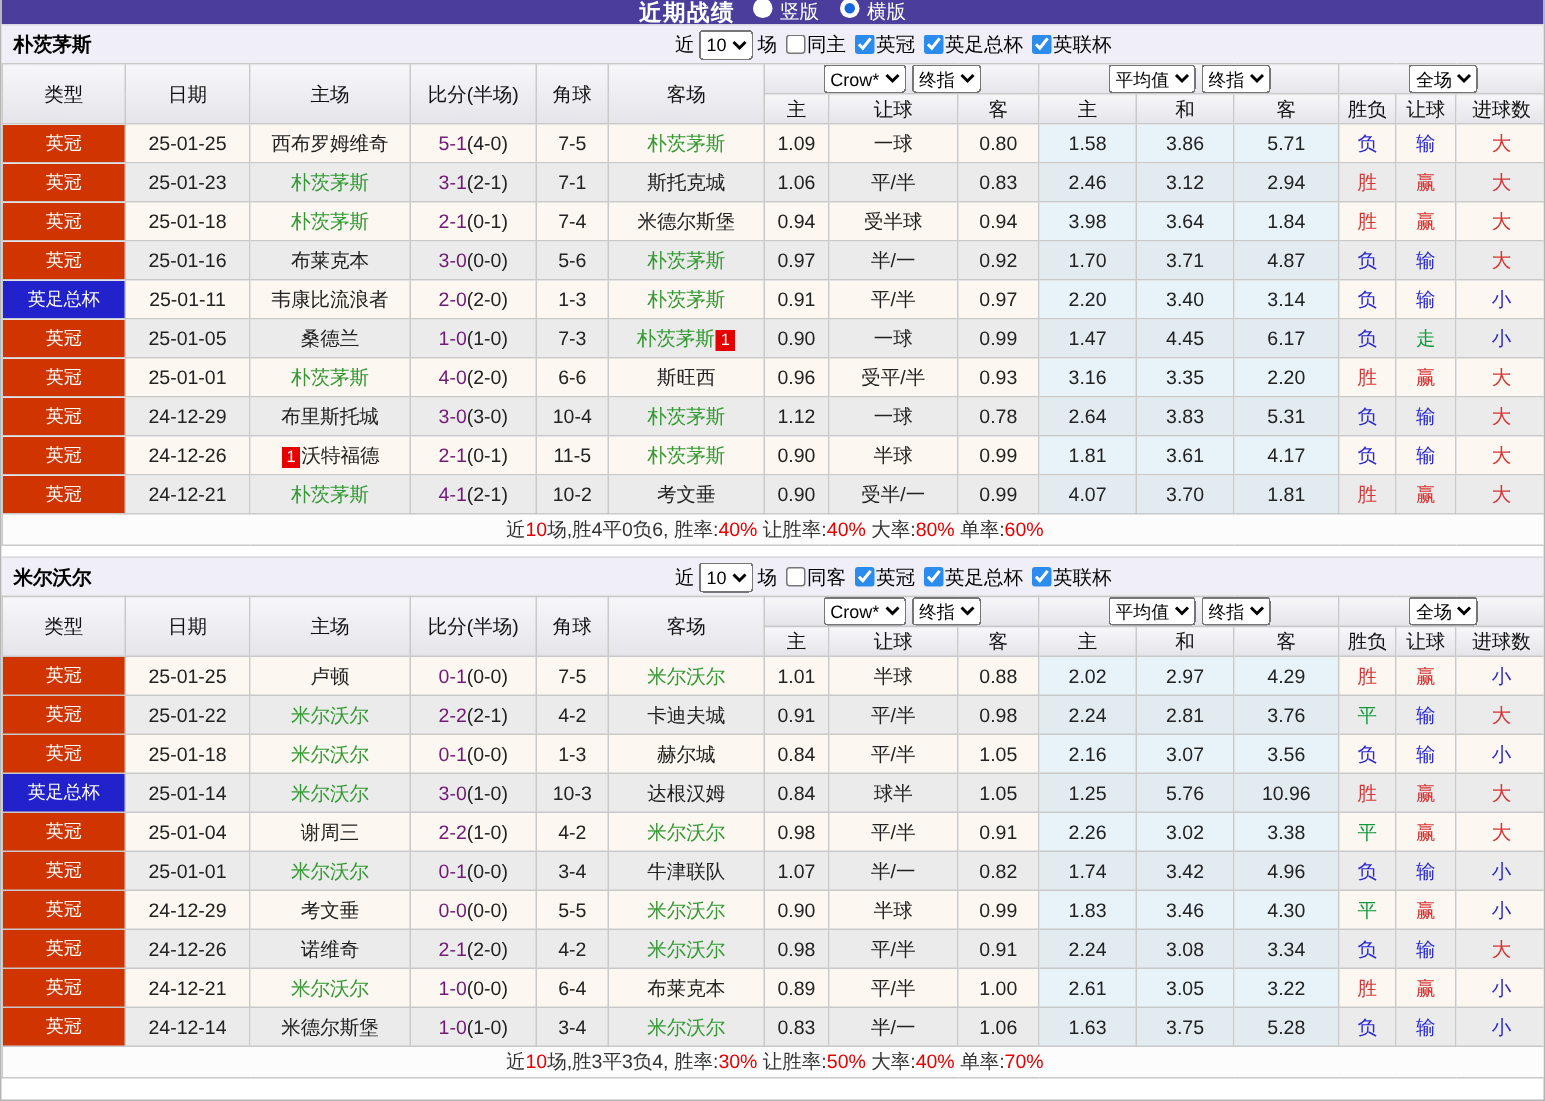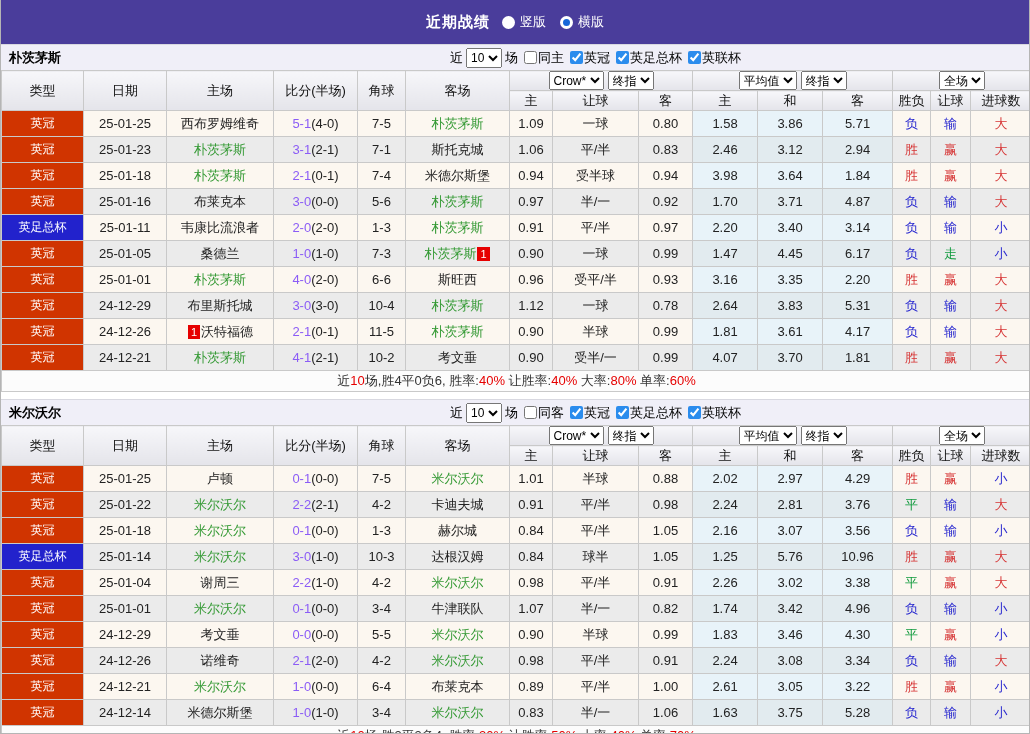--- a/index.html
+++ b/index.html
@@ -1,24 +1,24 @@
 <!DOCTYPE html>
 <html><head>
 <meta charset="utf-8">
 <style>
   * { box-sizing: border-box; }
   html,body { margin:0; padding:0; background:#fff; }
   body { font-family:"Liberation Sans","DejaVu Sans",sans-serif; }
   .page { width:1030px; height:734px; border:1px solid #b5b5b5; border-top:none; background:#fff; overflow:hidden; }
 
   
-  .titlebar { height:44px; background:#4a3d9b; display:flex; align-items:center; justify-content:center; gap:12px; }
+  .titlebar { height:16px; background:#4a3d9b; display:flex; align-items:center; justify-content:center; gap:12px; }
   .titlebar .title { color:#fff; font-weight:bold; font-size:15px; letter-spacing:1px; }
   .radio-group { display:flex; align-items:center; gap:14px; }
-  .radio-item { display:flex; align-items:center; gap:5px; color:#fff; font-size:13px; cursor:pointer; }
+  .radio-item { display:flex; align-items:flex-start; gap:5px; color:#fff; font-size:13px; cursor:pointer; }
   .radio-dot { width:13px; height:13px; border-radius:50%; background:#fff; position:relative; display:inline-block; }
   .radio-dot.selected::after { content:""; position:absolute; left:3px; top:3px; right:3px; bottom:3px; border-radius:50%; background:#1667d9; }
 
   
   .team-bar { height:26px; background:#f0eff8; display:flex; align-items:center; font-size:13px; color:#000; border-top:1px solid #d8d8e0; }
   .team-name { font-weight:bold; padding-left:8px; }
   .filters { margin-left:auto; margin-right:288px; display:flex; align-items:center; white-space:nowrap; }
   .filters select { height:20px; font-size:12px; margin:0 3px; font-family:inherit; }
   .filters input[type=checkbox] { width:13px; height:13px; margin:0 1px 0 6px; accent-color:#2b8ced; vertical-align:-2px; }
   .filters .cb-label { font-size:13px;font-family:Liberation Serif, serif; }
@@ -29,21 +29,21 @@
   thead select { height:19px; font-size:12px; font-family:inherit; margin:0 2px; }
   tbody td { height:26px; }
   tr.odd  td { background:#fcf7f0; }
   tr.even td { background:#ebebeb; }
   tr.odd  td.avg-col { background:#e8f3f9; }
   tr.even td.avg-col { background:#e2ebef; }
   td.comp { color:#fff; font-size:12px; }
   td.comp.league { background:#d03400; }
   td.comp.cup    { background:#2222cc; }
   .focus-team { color:#339933; }
-  .ft { color:#8b5cf6; }
+  .ft { color:#701a75; }
   .ht { color:#222; }
   .res-red   { color:#d63434; }
   .res-blue  { color:#2727cf; }
   .res-green { color:#0f9a3c; }
   .badge { display:inline-block; background:#e60000; color:#fff; font-size:11px; line-height:14px; padding:0 3px; margin:0 1px; }
   tr.summary td { height:21px; background:#fcfcfc; font-size:13px; color:#333; }
   tr.summary .red { color:#e60000; }
   .spacer { height:7px; background:#fff; }
 </style>
 </head>

